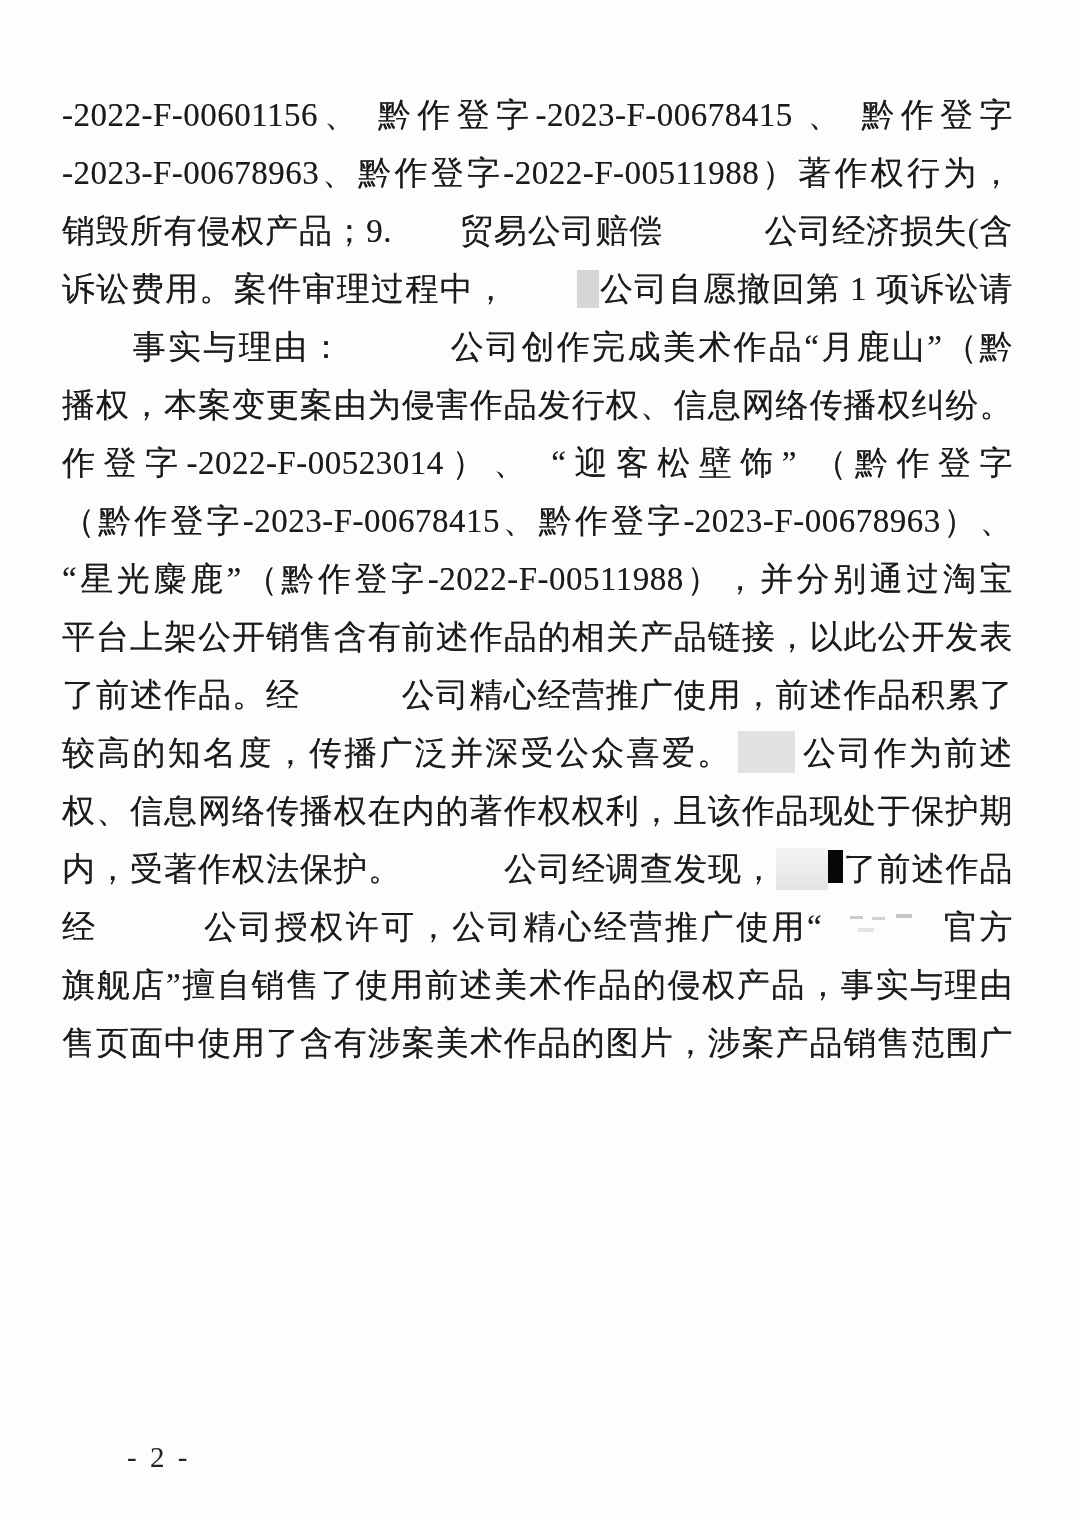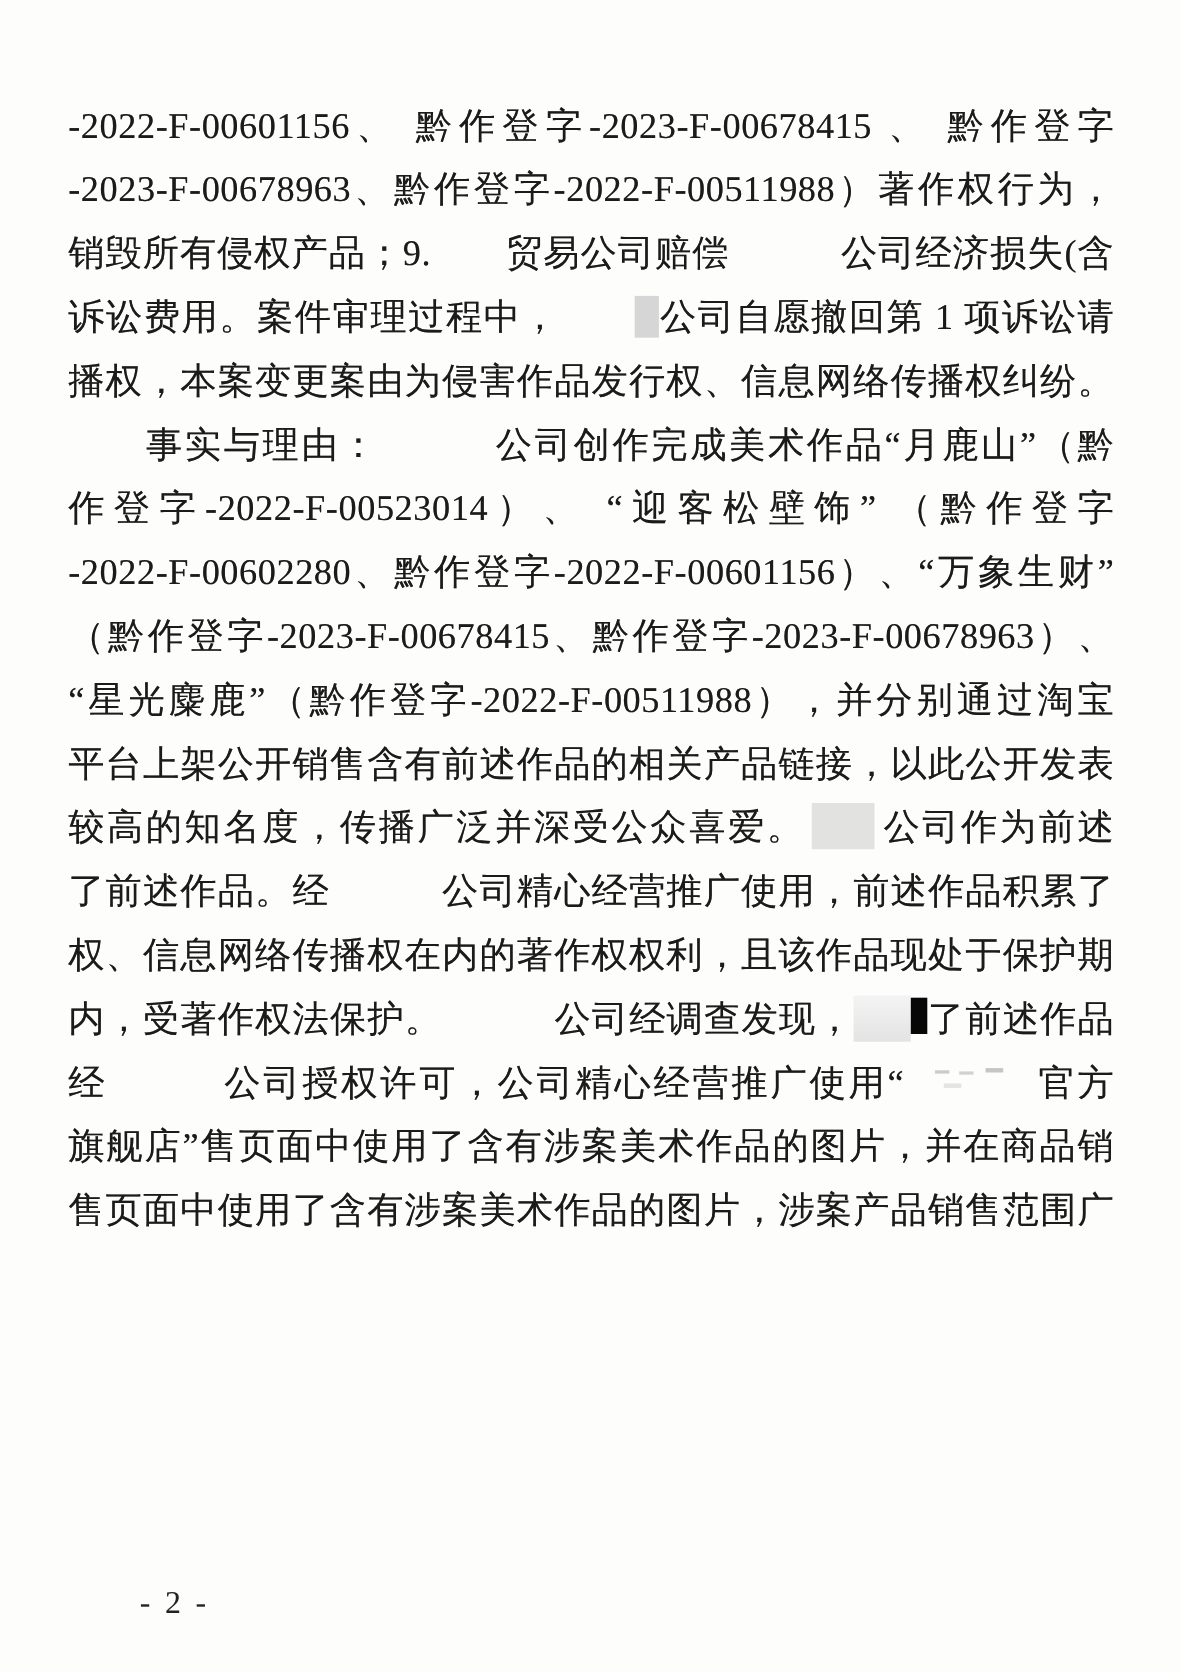--- a/index.html
+++ b/index.html
@@ -55,36 +55,35 @@
 <div class="page">
   <div class="text-block">
 
     <div class="line">-2022-F-00601156、 黔作登字-2023-F-00678415 、 黔作登字</div>
     <div class="line">-2023-F-00678963、黔作登字-2022-F-00511988）著作权行为，</div>
     <div class="line">销毁所有侵权产品；9.　　贸易公司赔偿　　　公司经济损失(含</div>
 
     <div class="line"><span>诉讼费用。案件审理过程中，　　</span><span class="redact r-grey-bar"></span><span>公司自愿撤回第 1 项诉讼请</span></div>
 
 
+    <div class="line">　　事实与理由：　　　公司创作完成美术作品“月鹿山”（黔</div>
     <div class="line">播权，本案变更案由为侵害作品发行权、信息网络传播权纠纷。</div>
-    <div class="line">　　事实与理由：　　　公司创作完成美术作品“月鹿山”（黔</div>
     <div class="line">作登字-2022-F-00523014）、 “迎客松壁饰” （黔作登字</div>
-    <div class="line">-2022-F-00602280、黔作登字-2022-F-00601156）、“万象生财”</div>
     <div class="line">（黔作登字-2023-F-00678415、黔作登字-2023-F-00678963）、</div>
     <div class="line">“星光麋鹿”（黔作登字-2022-F-00511988），并分别通过淘宝</div>
     <div class="line">平台上架公开销售含有前述作品的相关产品链接，以此公开发表</div>
+    <div class="line">了前述作品。经　　　公司精心经营推广使用，前述作品积累了</div>
+
     <div class="line"><span>较高的知名度，传播广泛并深受公众喜爱。</span><span class="redact r-grey-box"></span><span>公司作为前述</span></div>
-
-    <div class="line">了前述作品。经　　　公司精心经营推广使用，前述作品积累了</div>
 
     <div class="line">权、信息网络传播权在内的著作权权利，且该作品现处于保护期</div>
 
     <div class="line"><span>内，受著作权法保护。　　　公司经调查发现，</span><span class="redact r-grey-smudge"></span><span class="redact r-black-box-sm"></span><span>了前述作品</span></div>
 
     <div class="line"><span>经　　　公司授权许可，公司精心经营推广使用“</span><span class="redact r-faint-marks"></span><span>官方</span></div>
 
-    <div class="line">旗舰店”售页面中使用了含有涉案美术作品的图片，并在商品销</div>
+    <div class="line">旗舰店”擅自销售了使用前述美术作品的侵权产品，事实与理由</div>
     <div class="line">售页面中使用了含有涉案美术作品的图片，涉案产品销售范围广</div>
 
   </div>
 
   <div class="footer">- 2 -</div>
 </div>
 
 </body></html>

